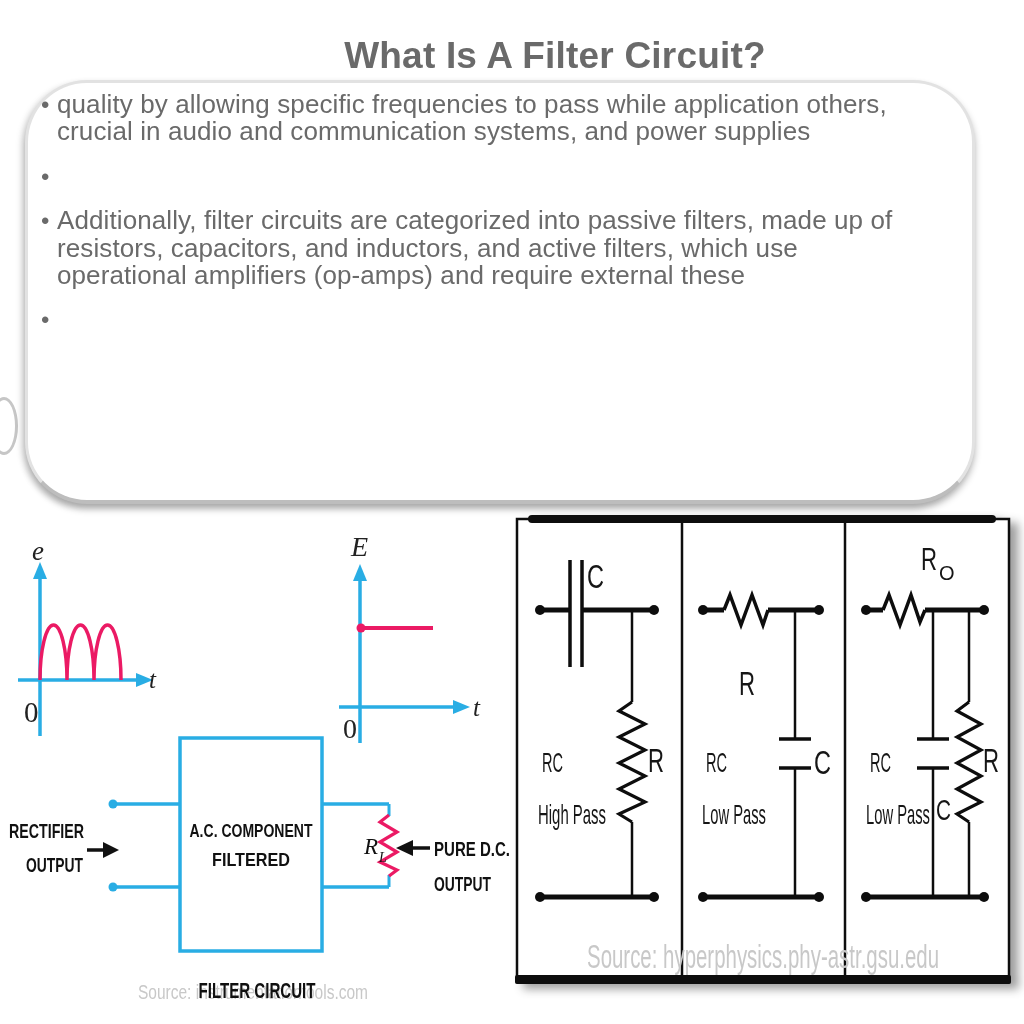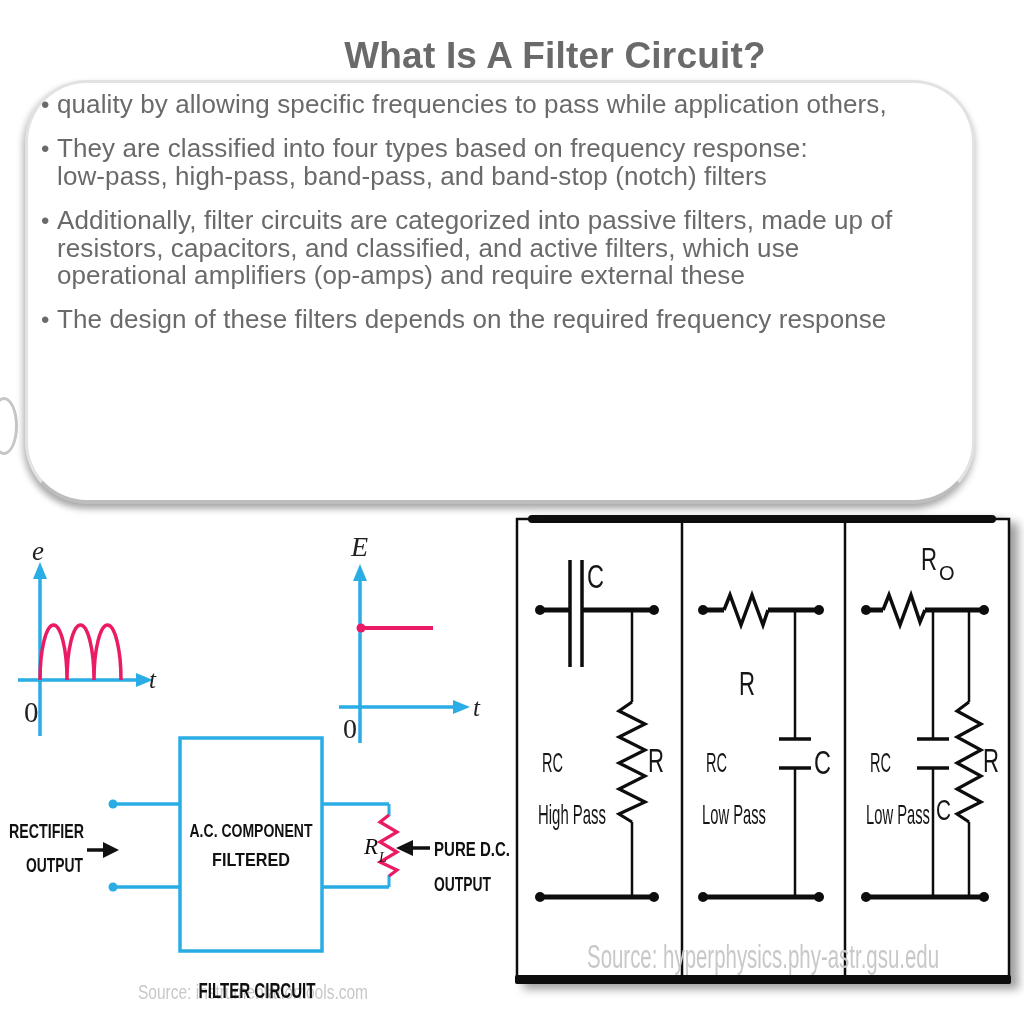--- a/index.html
+++ b/index.html
@@ -27,41 +27,37 @@
 
   <h1 class="title">What Is A Filter Circuit?</h1>
 
   <div class="edge-artifact"></div>
 
   <div class="summary-box">
     <div class="bullet">
       <span class="dot">•</span>
       <div class="lines">
         <div>quality by allowing specific frequencies to pass while application others,</div>
+        <div>crucial in audio and communication systems, and power supplies</div>
       </div>
     </div>
     <div class="bullet">
       <span class="dot">•</span>
-      <div class="lines">
-        <div>They are classified into four types based on frequency response:</div>
-        <div>low-pass, high-pass, band-pass, and band-stop (notch) filters</div>
-      </div>
     </div>
     <div class="bullet">
       <span class="dot">•</span>
       <div class="lines">
         <div>Additionally, filter circuits are categorized into passive filters, made up of</div>
-        <div>resistors, capacitors, and classified, and active filters, which use</div>
+        <div>resistors, capacitors, and inductors, and active filters, which use</div>
         <div>operational amplifiers (op-amps) and require external these</div>
       </div>
     </div>
     <div class="bullet">
       <span class="dot">•</span>
       <div class="lines">
-        <div>The design of these filters depends on the required frequency response</div>
       </div>
     </div>
   </div>
 
   <svg class="block-figure" width="512" height="504" viewBox="0 0 512 504">
 
     <g>
       <line x1="40" y1="56" x2="40" y2="216" stroke="#29ade4" stroke-width="3.5"></line>
       <polygon points="40,42 33,59 47,59" fill="#29ade4"></polygon>
       <line x1="18" y1="160" x2="140" y2="160" stroke="#29ade4" stroke-width="3.5"></line>

